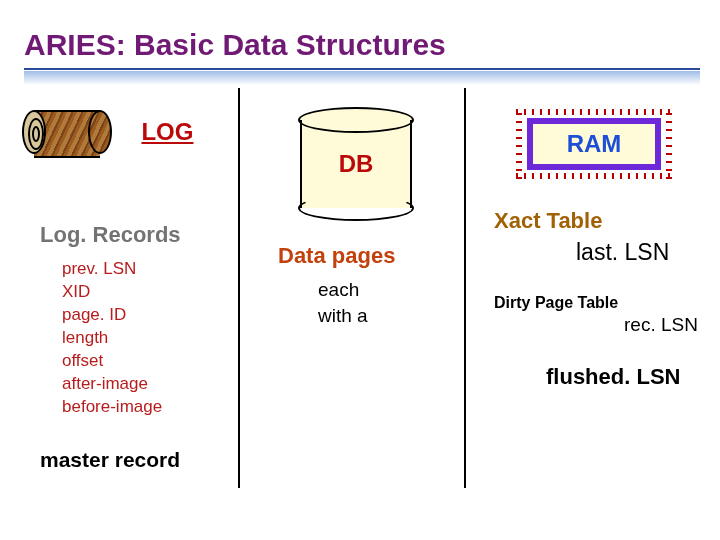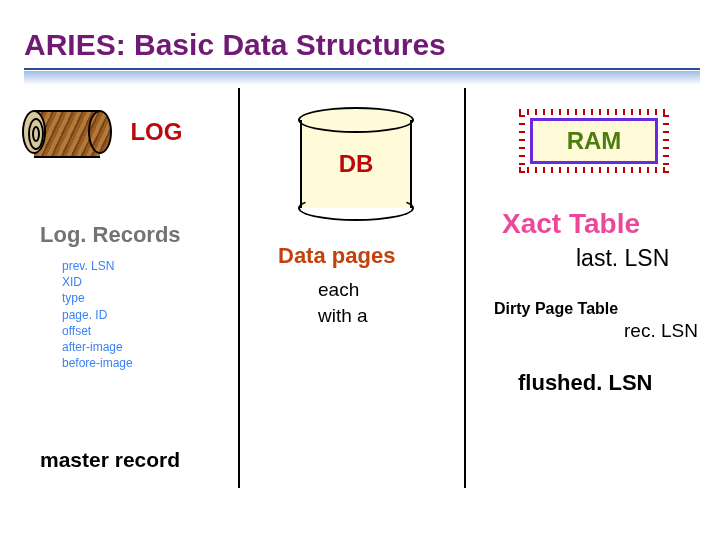--- a/index.html
+++ b/index.html
@@ -69,29 +69,29 @@
   }
   .log-icon .cap-left { left:0; background:#d8c79a; }
   .log-icon .cap-left::before{
     content:""; position:absolute; left:4px; top:6px; width:12px; height:28px; border:2px solid #000; border-radius:50%/50%;
   }
   .log-icon .cap-left::after{
     content:""; position:absolute; left:8px; top:14px; width:4px; height:12px; border:2px solid #000; border-radius:50%/50%;
   }
   .log-icon .cap-right { right:0; background: repeating-linear-gradient(115deg,#9a5a20 0 3px,#b07a3a 3px 7px,#7a4418 7px 9px); }
   .log-label {
-    display:inline-block; vertical-align:middle; margin-left:14px;
-    color:#bb0808; font-weight:bold; font-size:24px;
+    display:inline-block; vertical-align:middle; margin-left:25px;
+    color:#bb0808; font-weight:bold; font-size:24px;text-decoration:underline;
   }
 
   .log-records {
     position:absolute; top:110px; left:40px; right:10px;
   }
   .log-records-title { font-weight:bold; font-size:22px; color:#737373;margin-top:24px; }
-  .log-fields { margin:10px 0 0 22px; font-size:12px; line-height:1.35; color:#3b82f6;}
+  .log-fields { margin:10px 0 0 22px; font-size:17px; line-height:1.35; color:#b91c1c;}
   .master-record { position:absolute; left:40px; top:360px; font-weight:bold; font-size:21px; color:#000;}
 
   
   .db-wrap { position:absolute; top:32px; left:62px; width:100px; text-align:center;}
   .db-cyl {
     position:relative; width:112px; height:88px; margin:0 auto;
     background:#fffbd8;
   }
   .db-cyl::before, .db-cyl::after{
     content:""; position:absolute; left:-2px; right:-2px; height:26px;
@@ -108,40 +108,40 @@
     color:#bb0808; font-weight:bold; font-size:24px;
   }
   .data-pages{ position:absolute; top:155px; left:40px; right:10px;}
   .data-pages-title{ font-size:22px; font-weight:bold; color:#c2410c;}
   .data-pages-sub{ margin:8px 0 0 40px; font-size:19px; line-height:1.35;}
 
   
   .ram-wrap{ position:absolute; top:30px; left:50px; width:160px; text-align:center;}
   .ram-box{
     position:relative; display:inline-block; padding:6px 34px;
-    border:3px solid #6d28d9; background:#fffbd8;
-    color:#4d7c0f; font-weight:bold; font-size:24px;
+    border:6px solid #6d28d9; background:#fffbd8;
+    color:#1d4ed8; font-weight:bold; font-size:24px;
     box-shadow: inset 0 0 0 2px #fffbd8;
   }
   .ram-hatch{
     position:absolute; top:-9px; left:-11px; right:-11px; bottom:-9px;
     background:
       repeating-linear-gradient(90deg,#b00 0 2px,transparent 2px 8px) top left / 100% 6px no-repeat,
       repeating-linear-gradient(90deg,#b00 0 2px,transparent 2px 8px) bottom left / 100% 6px no-repeat,
       repeating-linear-gradient(0deg,#b00 0 2px,transparent 2px 8px) top left / 6px 100% no-repeat,
       repeating-linear-gradient(0deg,#b00 0 2px,transparent 2px 8px) top right / 6px 100% no-repeat;
     z-index:-1;
   }
 
   .right-list{ position:absolute; top:120px; left:30px; right:10px;}
-  .xact-title{ font-weight:bold; font-size:28px; color:#ec4899;margin-left:8px;}
+  .xact-title{ font-weight:bold; font-size:22px; color:#a16207;}
   .xact-fields{ margin:4px 0 0 82px; font-size:23px; line-height:1.3;}
   .dp-title{ margin-top:26px; font-weight:bold; font-size:16px;}
   .dp-field{ margin:2px 0 0 130px; font-size:19px;}
-  .flushed{ margin-top:28px; margin-left:24px; font-weight:bold; font-size:22px;}
+  .flushed{ margin-top:28px; margin-left:52px; font-weight:bold; font-size:22px;}
 </style>
 </head>
 <body>
 
 <div class="title-area">
   <div class="title">ARIES:  Basic Data Structures</div>
   <div class="underline">
     <div class="u1"></div>
       <div class="u2"></div>
   </div>
@@ -159,22 +159,22 @@
         <span class="cap-left"></span>
       </span>
       <span class="log-label">LOG</span>
     </div>
 
     <div class="log-records">
       <div class="log-records-title">Log. Records</div>
       <div class="log-fields">
         <div>prev. LSN</div>
         <div>XID</div>
-        <div>type</div>
         <div>page. ID</div>
+        <div>length</div>
         <div>offset</div>
         <div>after-image</div>
         <div>before-image</div>
       </div>
     </div>
     <div class="master-record">master record</div>
   </div>
 
   <div class="col col-mid">
     <div class="db-wrap">

